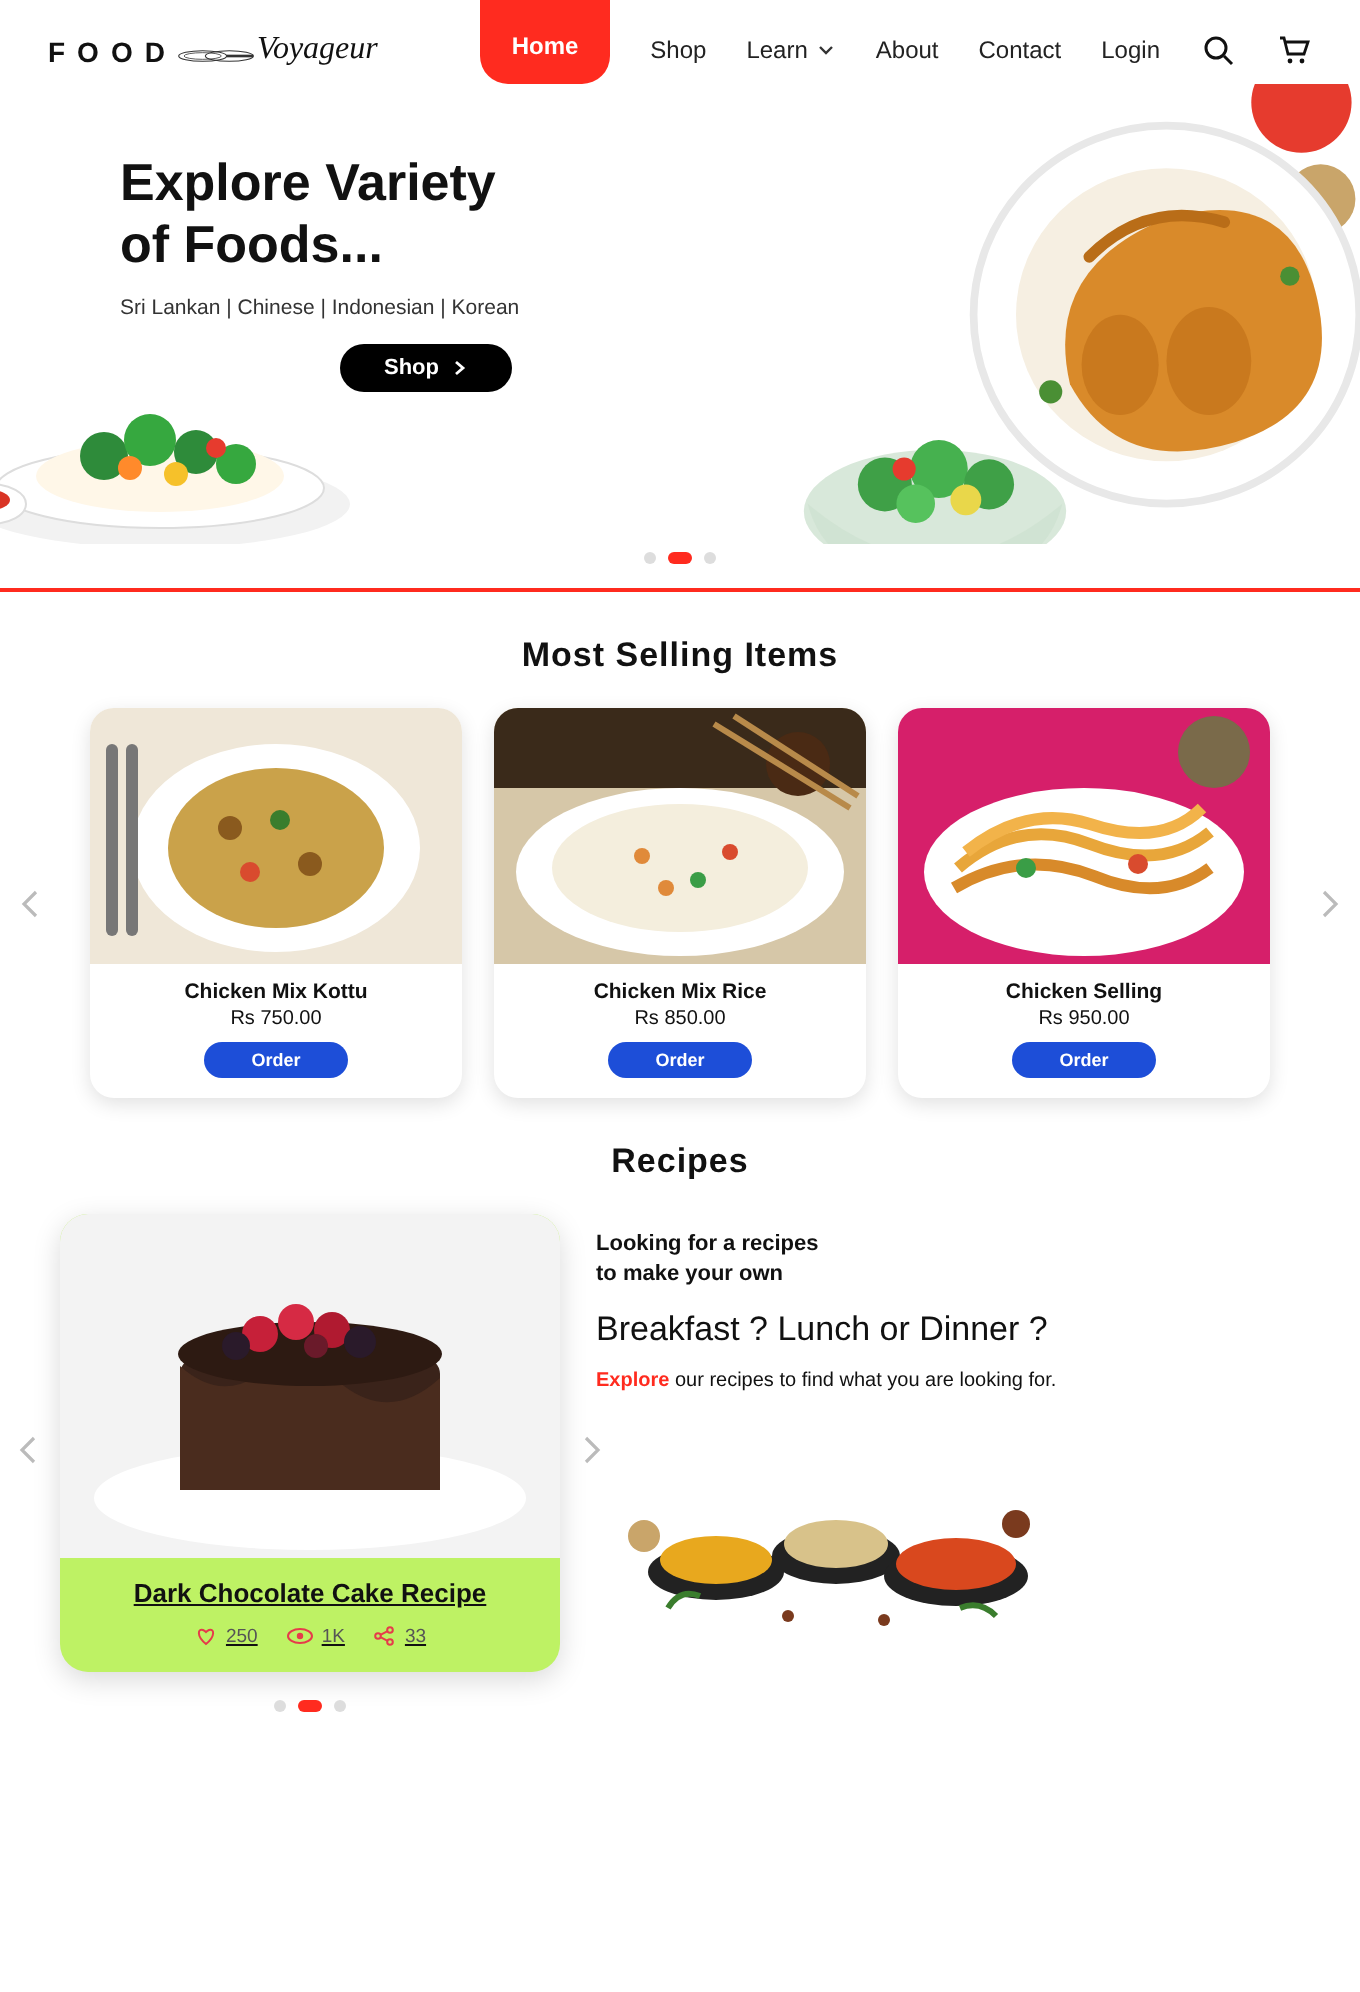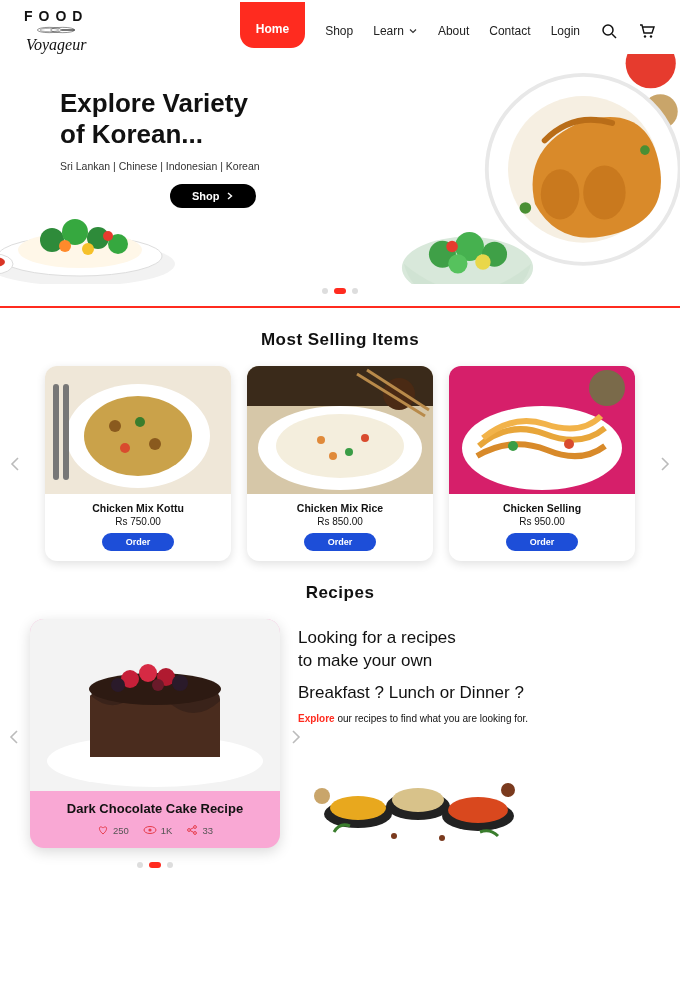--- a/index.html
+++ b/index.html
@@ -1,21 +1,21 @@
 <!DOCTYPE html>
 <html><head>
 <meta charset="utf-8">
 <style>
   * { margin: 0; padding: 0; box-sizing: border-box; }
   body { font-family: -apple-system, BlinkMacSystemFont, "Segoe UI", Arial, sans-serif; width: 680px; background: #fff; color: #111; }
   .page { width: 680px; }
 
   
   .header { display: flex; align-items: center; padding: 8px 24px 0 24px; }
-  .logo { display: flex; flex-direction: column; align-items: center; margin-right: auto; }
+  .logo { display: flex; flex-direction: row; align-items: flex-end; margin-right: auto; }
   .logo-top { font-size: 14px; letter-spacing: 6px; font-weight: 600; }
   .logo-whisk { width: 40px; height: 8px; margin: 2px 0; }
   .logo-bottom { font-family: cursive; font-size: 16px; font-style: italic; }
   .nav { display: flex; align-items: center; gap: 20px; font-size: 12px; color: #222; margin-left: 47px; }
   .nav-item { cursor: pointer; }
   .nav-item.active { background: #ff2b1f; color: #fff; padding: 20px 16px 12px; border-radius: 0 0 14px 14px; font-weight: 700; margin-top: -12px; }
   .nav-learn { display: flex; align-items: center; gap: 4px; }
   .icon-btn { width: 18px; height: 18px; cursor: pointer; display: flex; align-items: center; justify-content: center; }
 
   
@@ -42,31 +42,31 @@
   .card-name { font-size: 10.5px; font-weight: 600; }
   .card-price { font-size: 10px; margin-top: 2px; }
   .order-btn { margin-top: 6px; background: #1d4ed8; color: #fff; border: none; border-radius: 12px; padding: 4px 24px; font-size: 9px; font-weight: 700; cursor: pointer; }
   .arrow { position: absolute; top: 50%; transform: translateY(-50%); width: 22px; height: 22px; display: flex; align-items: center; justify-content: center; font-size: 14px; color: #bbb; cursor: pointer; }
   .arrow.left { left: 4px; }
   .arrow.right { right: 4px; }
 
   
   .recipes-wrap { display: flex; gap: 18px; padding: 0 30px 30px; align-items: flex-start; }
   .recipe-carousel { position: relative; }
-  .recipe-card { width: 250px; border-radius: 14px; background: #f9a8d4; box-shadow: 0 4px 14px rgba(0,0,0,0.15); overflow: hidden; }
+  .recipe-card { width: 250px; border-radius: 14px; background: #bef264; box-shadow: 0 4px 14px rgba(0,0,0,0.15); overflow: hidden; text-decoration: underline; }
   .recipe-img { width: 100%; height: 172px; }
   .recipe-body { padding: 10px 10px 12px; text-align: center; }
   .recipe-title { font-size: 13px; font-weight: 800; }
   .recipe-stats { display: flex; justify-content: center; gap: 14px; margin-top: 8px; font-size: 9.5px; color: #555; align-items: center; }
   .stat { display: flex; align-items: center; gap: 4px; }
   .recipe-arrow { position: absolute; top: 46%; transform: translateY(-50%); font-size: 14px; color: #bbb; cursor: pointer; }
   .recipe-arrow.l { left: -22px; }
   .recipe-arrow.r { right: -22px; }
   .recipes-right { flex: 1; padding-top: 8px; }
-  .recipes-heading { font-size: 17px; font-weight: 400; line-height: 1.35; }
+  .recipes-heading { font-size: 11px; font-weight: 700; line-height: 1.35; }
   .recipes-sub { font-size: 17px; font-weight: 400; margin-top: 10px; }
   .recipes-desc { font-size: 10px; margin-top: 10px; }
   .explore-link { color: #ff2b1f; font-weight: 600; }
   .spices { margin-top: 12px; width: 240px; height: 110px; }
 
   
   svg { display: block; }
 </style>
 </head>
 <body>
@@ -109,21 +109,21 @@
             <circle cx="7" cy="14.5" r="1.2" fill="#111"></circle>
             <circle cx="13" cy="14.5" r="1.2" fill="#111"></circle>
           </svg>
       </div>
     </div>
   </div>
 
   <div class="hero">
     <h1 class="hero-title">
       <span>Explore Variety</span><br>
-      <span>of Korean...</span>
+      <span>of Foods...</span>
     </h1>
     <div class="hero-sub">Sri Lankan | Chinese | Indonesian | Korean</div>
     <button class="shop-btn">
       <span>Shop</span>
       <svg width="8" height="8" viewBox="0 0 8 8">
           <path d="M2 1 L5.5 4 L2 7" fill="none" stroke="#fff" stroke-width="1.4"></path>
         </svg>
     </button>
 
     

